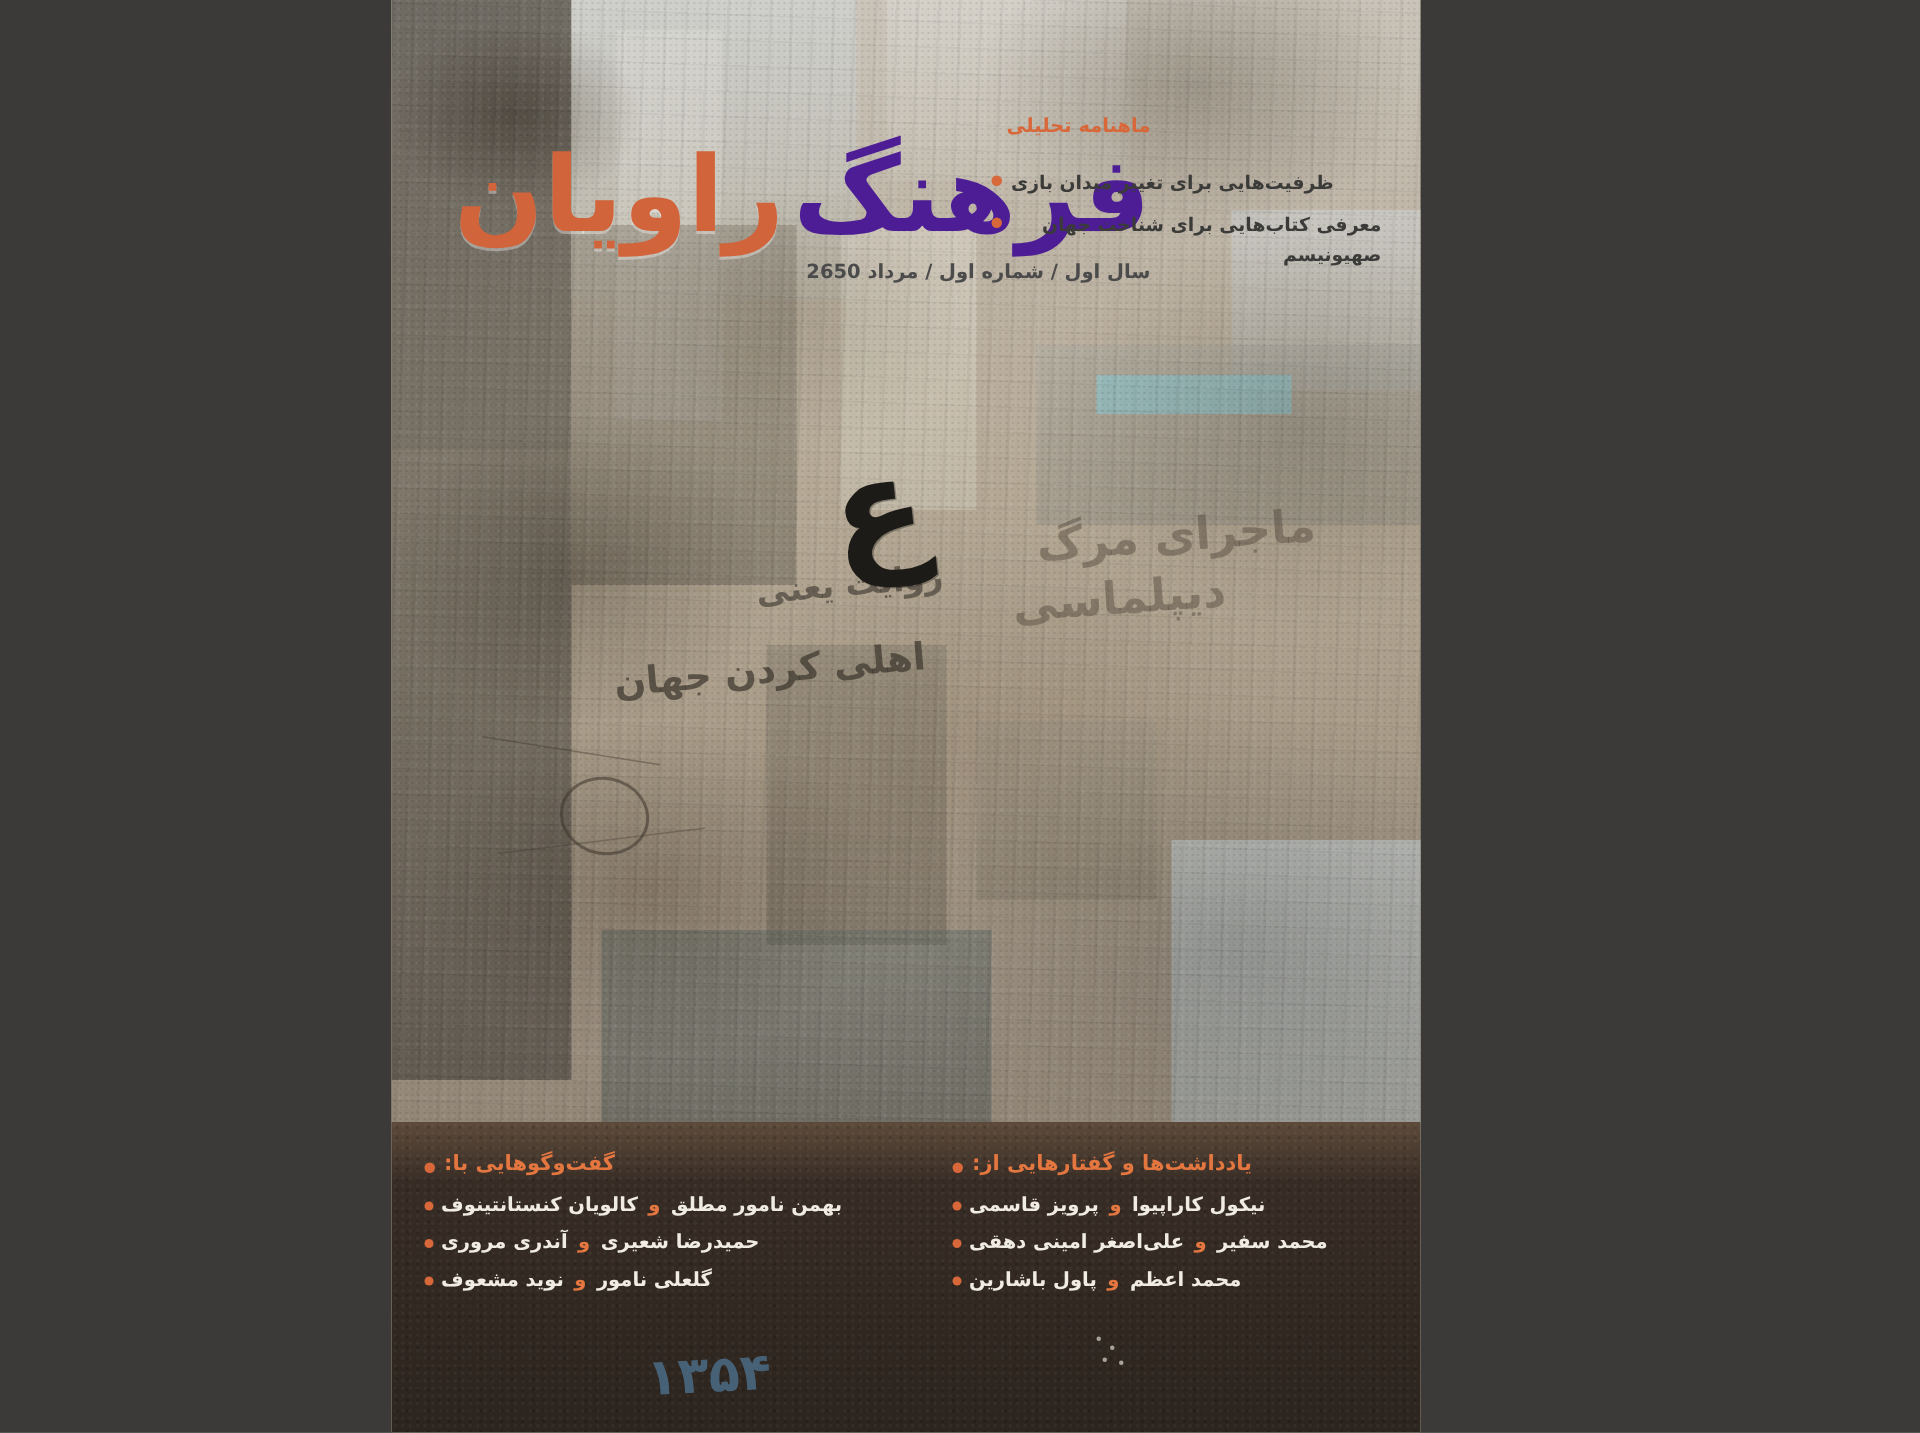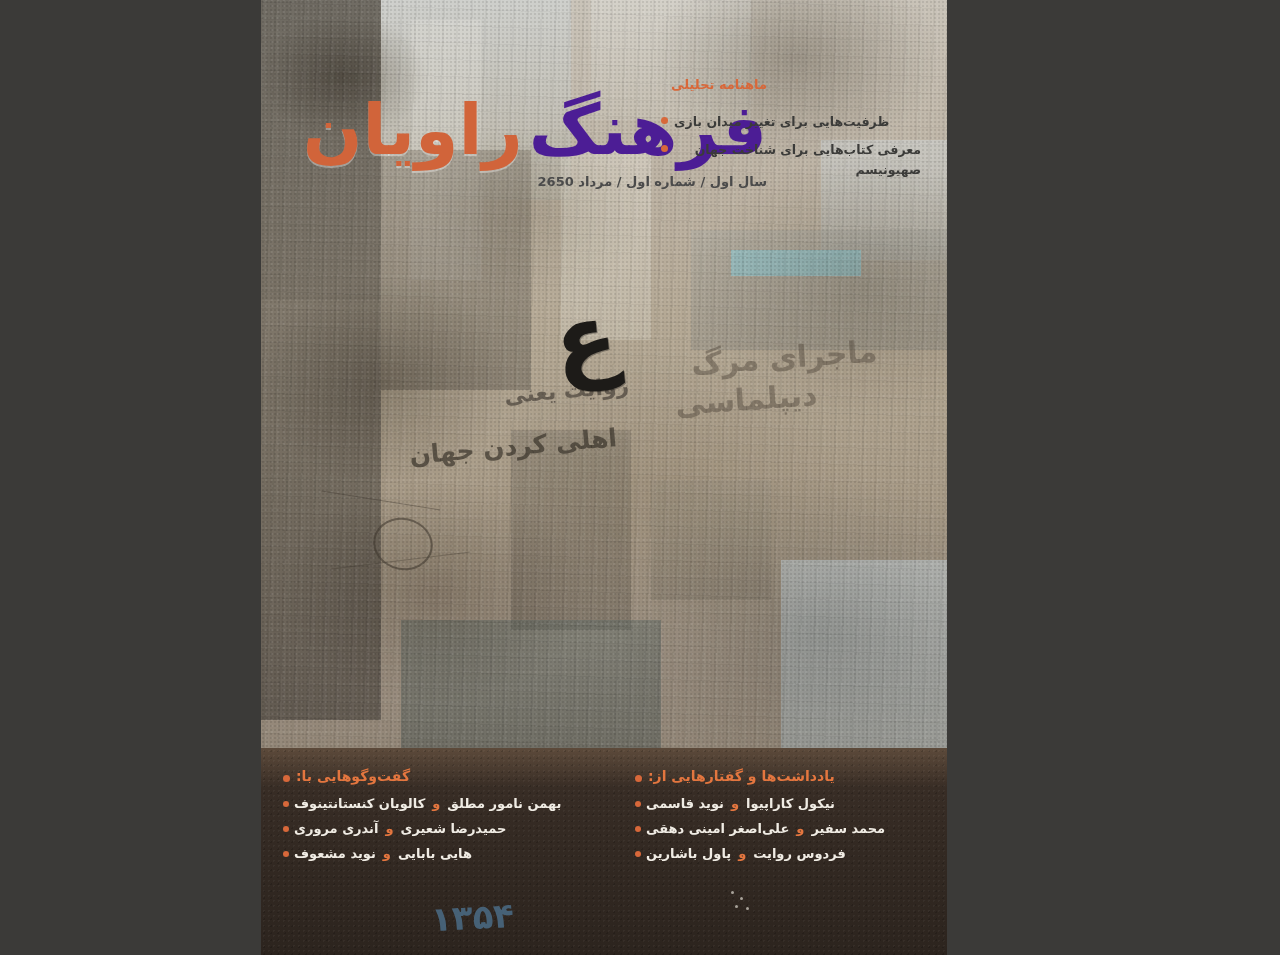--- a/index.html
+++ b/index.html
@@ -385,35 +385,35 @@
 
     <div class="credits">
 
       <div class="col col-left">
         <div class="head">
           <span class="bullet"></span>
           <span class="h">یادداشت‌ها و گفتارهایی از:</span>
         </div>
         <div class="line">
           <span class="bullet"></span>
-          <span class="name">نوید قاسمی</span>
+          <span class="name">پرویز قاسمی</span>
           <span class="sep">و</span>
           <span class="name">نیکول کاراپیوا</span>
         </div>
         <div class="line">
           <span class="bullet"></span>
           <span class="name">علی‌اصغر امینی دهقی</span>
           <span class="sep">و</span>
           <span class="name">محمد سفیر</span>
         </div>
         <div class="line">
           <span class="bullet"></span>
           <span class="name">پاول باشارین</span>
           <span class="sep">و</span>
-          <span class="name">فردوس روایت</span>
+          <span class="name">محمد اعظم</span>
         </div>
       </div>
 
       <div class="col col-right">
         <div class="head">
           <span class="bullet"></span>
           <span class="h">گفت‌وگوهایی با:</span>
         </div>
         <div class="line">
           <span class="bullet"></span>
@@ -424,19 +424,19 @@
         <div class="line">
           <span class="bullet"></span>
           <span class="name">آندری مروری</span>
           <span class="sep">و</span>
           <span class="name">حمیدرضا شعیری</span>
         </div>
         <div class="line">
           <span class="bullet"></span>
           <span class="name">نوید مشعوف</span>
           <span class="sep">و</span>
-          <span class="name">هایی بابایی</span>
+          <span class="name">گلعلی نامور</span>
         </div>
       </div>
 
     </div>
   </div>
 </div>
 
 </body></html>

